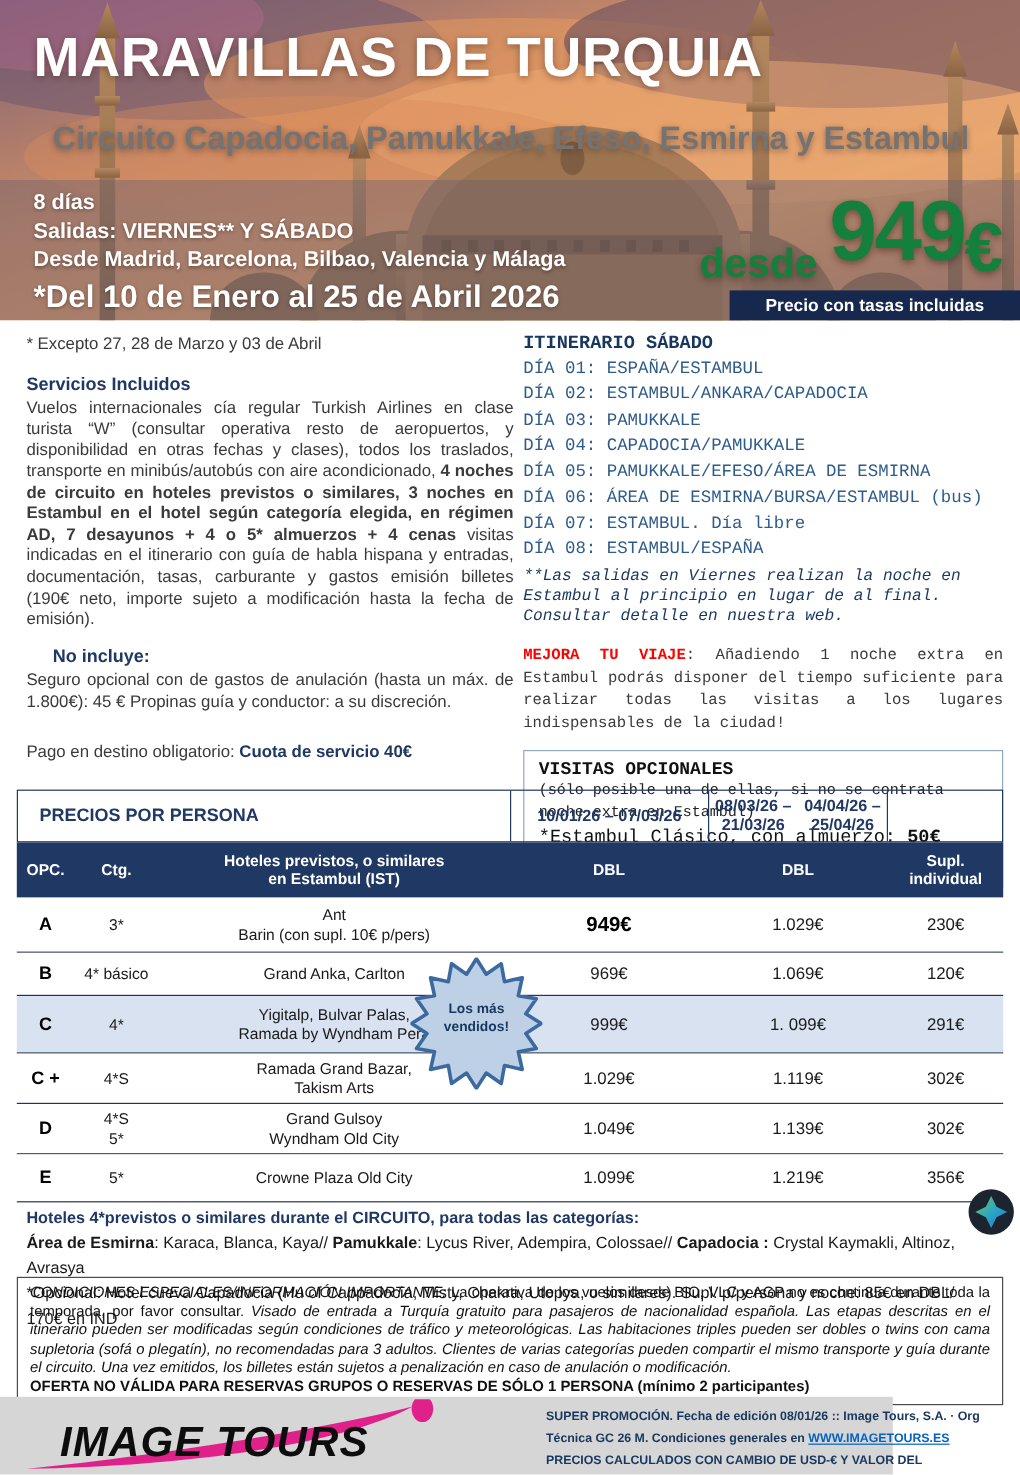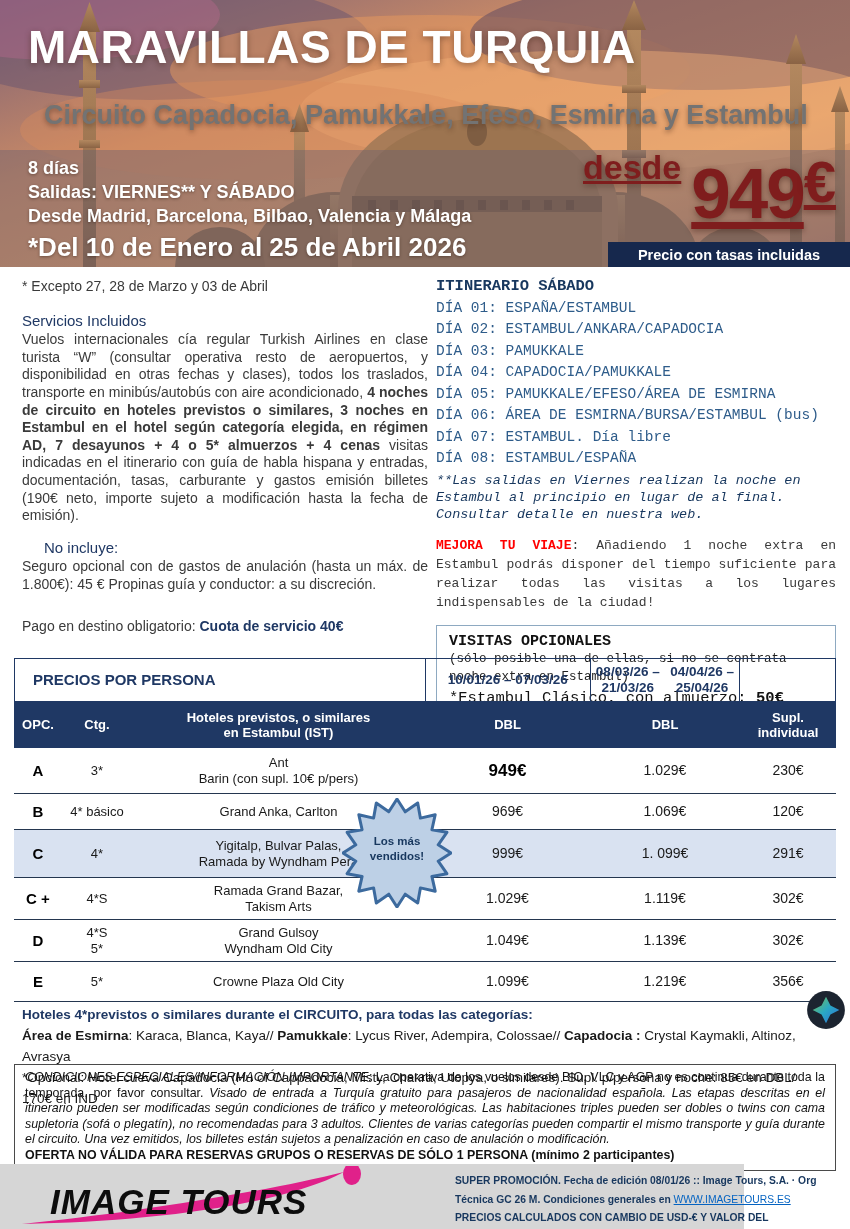--- a/index.html
+++ b/index.html
@@ -17,34 +17,34 @@
   .hero-title{position:absolute;left:28px;top:20px;margin:0;color:#fff;font-size:46px;
               font-weight:700;letter-spacing:.5px;text-shadow:0 2px 6px rgba(60,30,20,.45);}
   .hero-sub{position:absolute;left:28px;top:84px;margin:16px;color:#737373;font-size:27px;
             font-weight:700;text-shadow:0 2px 5px rgba(60,30,20,.45);}
   .band{position:absolute;left:0;top:150px;width:850px;height:117px;
         background:rgba(104,96,112,.42);}
   .band-left{position:absolute;left:28px;top:6px;color:#fff;
              text-shadow:0 1px 3px rgba(50,30,20,.5);}
   .band-line{font-size:18px;font-weight:700;line-height:24px;}
   .band-dates{font-size:26px;font-weight:700;line-height:34px;margin-top:2px;}
-  .hero-price{position:absolute;right:14px;top:148px;display:flex;align-items:flex-start;
-              color:#7f1d1d;text-shadow:0 2px 6px rgba(60,30,20,.5);text-decoration:underline;}
+  .hero-price{position:absolute;right:14px;top:148px;display:flex;align-items:flex-end;
+              color:#15803d;text-shadow:0 2px 6px rgba(60,30,20,.5);}
   .hero-price .pfx{font-size:34px;font-weight:700;margin-right:10px;}
   .hero-price .amt{font-size:71px;font-weight:700;line-height:92px;letter-spacing:-2px;}
   .hero-price .cur{font-size:58px;font-weight:700;}
   .price-note{position:absolute;right:0;top:242px;width:242px;height:25px;
               background:var(--pricebar,#16284D);color:#fff;font-size:14.5px;font-weight:700;
               display:flex;align-items:center;justify-content:center;}
 
   
   .col-left{position:absolute;left:22px;top:278px;width:406px;font-size:14px;line-height:17.6px;}
   .col-right{position:absolute;left:436px;top:278px;width:400px;font-size:14px;line-height:17.6px;font-family:Liberation Mono, monospace;}
   .note-exc{color:#3A3A3A;margin-bottom:16px;}
-  .sec-title{color:var(--navy,#1F3864);font-weight:400;font-size:15px;margin-bottom:2px;}
+  .sec-title{color:var(--navy,#1F3864);font-weight:700;font-size:15px;margin-bottom:2px;}
   .just{text-align:justify;color:#3A3A3A;}
   .mt14{margin-top:14px;margin-left:22px;} .mt24{margin-top:24px;}
   .navy-b{color:var(--navy,#1F3864);font-weight:700;}
   .itin-title{color:#17375E;font-weight:700;font-size:15.5px;margin-bottom:2px;}
   .itin-day{color:var(--itin,#2E5C8A);font-size:14.5px;line-height:21.5px;}
   .itin-note{color:#17375E;font-style:italic;font-size:13.5px;line-height:17px;margin-top:2px;}
   .mejora{margin-top:13px;text-align:justify;font-size:13px;line-height:19px;}
   .mejora .lbl{color:var(--red,#FF0000);font-weight:700;}
   .visitas{margin-top:13px;border:1px solid #8EA9C1;padding:7px 12px 9px 12px;}
   .visitas .vt{font-weight:700;font-size:15px;color:#111;}
@@ -87,21 +87,21 @@
   .conds .offer{font-weight:700;font-style:normal;}
 
   
   .footer{position:absolute;left:0;top:1164px;width:744px;height:65px;background:var(--footerbg,#D6D6D6);}
   .logo{position:absolute;left:14px;top:2px;width:400px;height:62px;}
   .logo svg{position:absolute;left:0;top:0;}
   .logo .lt{position:absolute;left:36px;top:16px;font-size:35px;font-weight:700;font-style:italic;
             color:#0d0d0d;letter-spacing:1px;white-space:nowrap;}
   .f-lines{position:absolute;left:455px;top:8px;width:386px;color:#17375E;font-size:10.3px;line-height:18.5px;}
   .f-lines .l1a{font-weight:600;} .f-lines .l1b{font-weight:700;}
-  .f-lines a{color:var(--link,#0563C1);font-weight:400;text-decoration:underline;margin-top:24px;}
+  .f-lines a{color:var(--link,#0563C1);font-weight:700;text-decoration:underline;margin-top:24px;}
   .f-lines .l2{font-weight:600;}
 </style>
 </head>
 <body>
 
 <div class="page">
 
   <div class="hero">
     <svg class="bg" width="850" height="267" viewBox="0 0 850 267">
       <defs>

